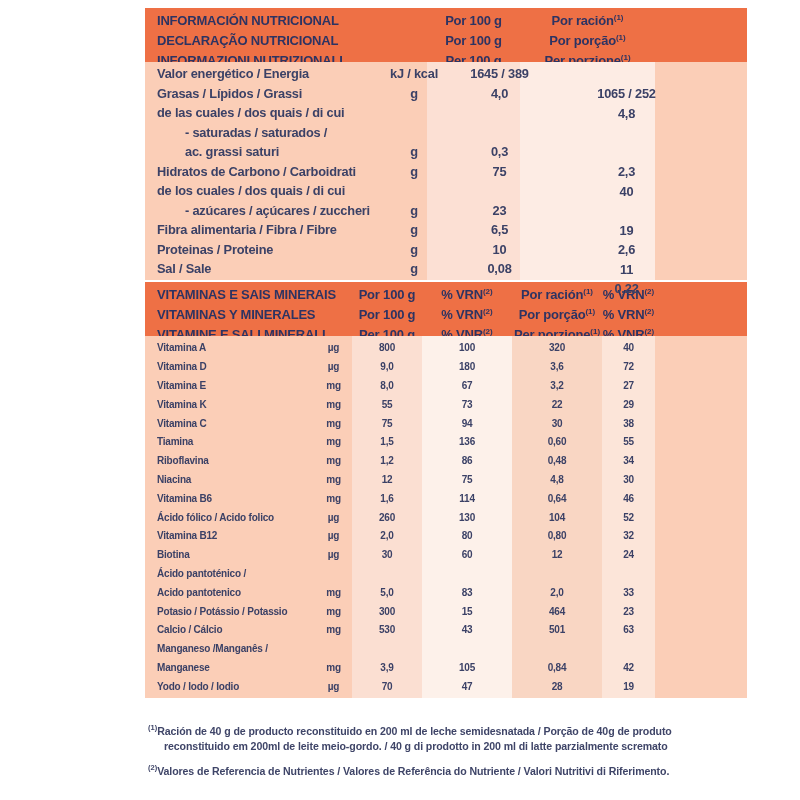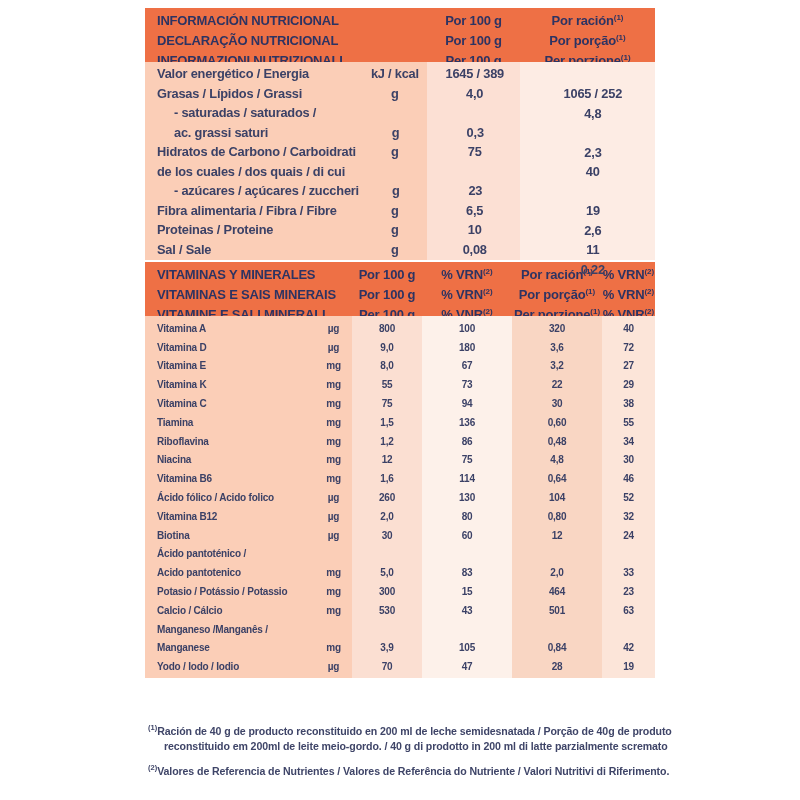--- a/index.html
+++ b/index.html
@@ -4,21 +4,21 @@
 <style>
   html,body{margin:0;padding:0;}
   body{
     width:800px;height:800px;background:#ffffff;
     font-family:"Liberation Sans",sans-serif;
     -webkit-font-smoothing:antialiased;
   }
   .page{position:relative;width:800px;height:800px;background:#ffffff;overflow:hidden;}
 
   .nutri{
-    position:absolute;left:145px;top:8px;width:510px;
+    position:absolute;left:145px;top:8px;width:602px;
     color:#3b4166;font-weight:700;letter-spacing:-0.2px;
   }
 
   
   .hdr{
     background:#ee7045;color:#2d3362;display:flex;
     height:54px;box-sizing:border-box;padding-top:2px;
   }
   .hc{box-sizing:border-box;}
   .hline{line-height:16.8px;font-size:13px;white-space:nowrap;}
@@ -60,21 +60,21 @@
   .r1 .v2{width:135px;margin-top:40px;}
 
   .r2{height:18.8px;font-size:10px;}
   .r2 .cl{width:170px;padding-left:12px;}
   .r2 .cu{width:37px;}
   .r2 .w1{width:70px;}
   .r2 .w2{width:90px;}
   .r2 .w3{width:90px;}
   .r2 .w4{width:53px;}
 
-  .cl.ind{padding-left:29px;}
+  .cl.ind{padding-left:40px;}
 
   
   .footnotes{
     position:absolute;left:148px;top:720px;width:548px;
     color:#3f4568;font-size:10.6px;line-height:15px;
     font-weight:600;letter-spacing:-0.1px;
   }
   .fn{padding-left:16px;text-indent:-16px;margin-bottom:6px;}
   .fnsup{font-size:7.5px;vertical-align:super;letter-spacing:0;}
 </style>
@@ -120,20 +120,26 @@
     <div class="cv v2">1065 / 252</div>
   </div>
 
   <div class="row r1">
     <div class="cl">Grasas / Lípidos / Grassi</div>
     <div class="cu">g</div>
     <div class="cv v1">4,0</div>
     <div class="cv v2">4,8</div>
   </div>
 
+  <div class="row r1">
+    <div class="cl">de las cuales / dos quais / di cui</div>
+    <div class="cu"></div>
+    <div class="cv v1"></div>
+    <div class="cv v2"></div>
+  </div>
 
   <div class="row r1">
     <div class="cl ind">- saturadas / saturados /</div>
     <div class="cu"></div>
     <div class="cv v1"></div>
     <div class="cv v2"></div>
   </div>
 
   <div class="row r1">
     <div class="cl ind">ac. grassi saturi</div>
@@ -183,23 +189,23 @@
     <div class="cv v1">0,08</div>
     <div class="cv v2">0,22</div>
   </div>
 </div>
     </div>
 
     <div class="gap"></div>
 
     <div class="hdr hdr2">
       <div class="hc title" id="h2-title">
+  <div class="hline"><span class="ht">VITAMINAS E SAIS MINERAIS</span><sup class="hs"></sup></div>
+
   <div class="hline"><span class="ht">VITAMINAS Y MINERALES</span><sup class="hs"></sup></div>
-
-  <div class="hline"><span class="ht">VITAMINAS E SAIS MINERAIS</span><sup class="hs"></sup></div>
 
   <div class="hline"><span class="ht">VITAMINE E SALI MINERALI</span><sup class="hs"></sup></div>
 </div>
       <div class="hc c1" id="h2-c1">
   <div class="hline"><span class="ht">Por 100 g</span><sup class="hs"></sup></div>
 
   <div class="hline"><span class="ht">Por 100 g</span><sup class="hs"></sup></div>
 
   <div class="hline"><span class="ht">Per 100 g</span><sup class="hs"></sup></div>
 </div>

